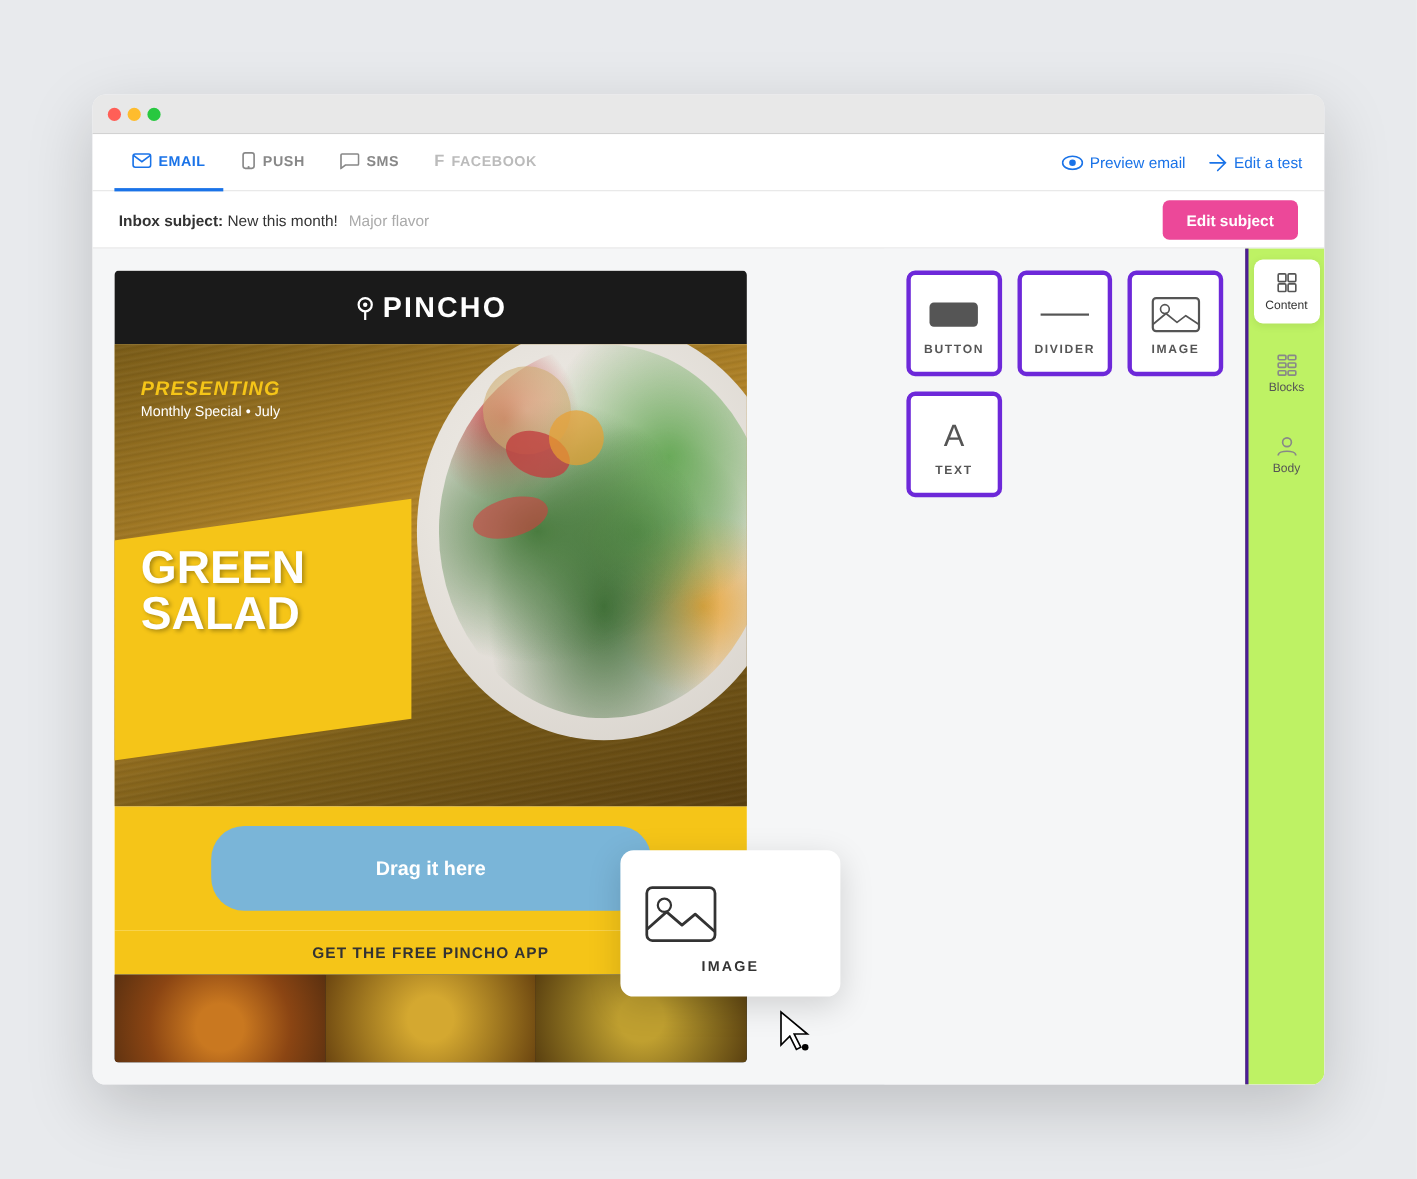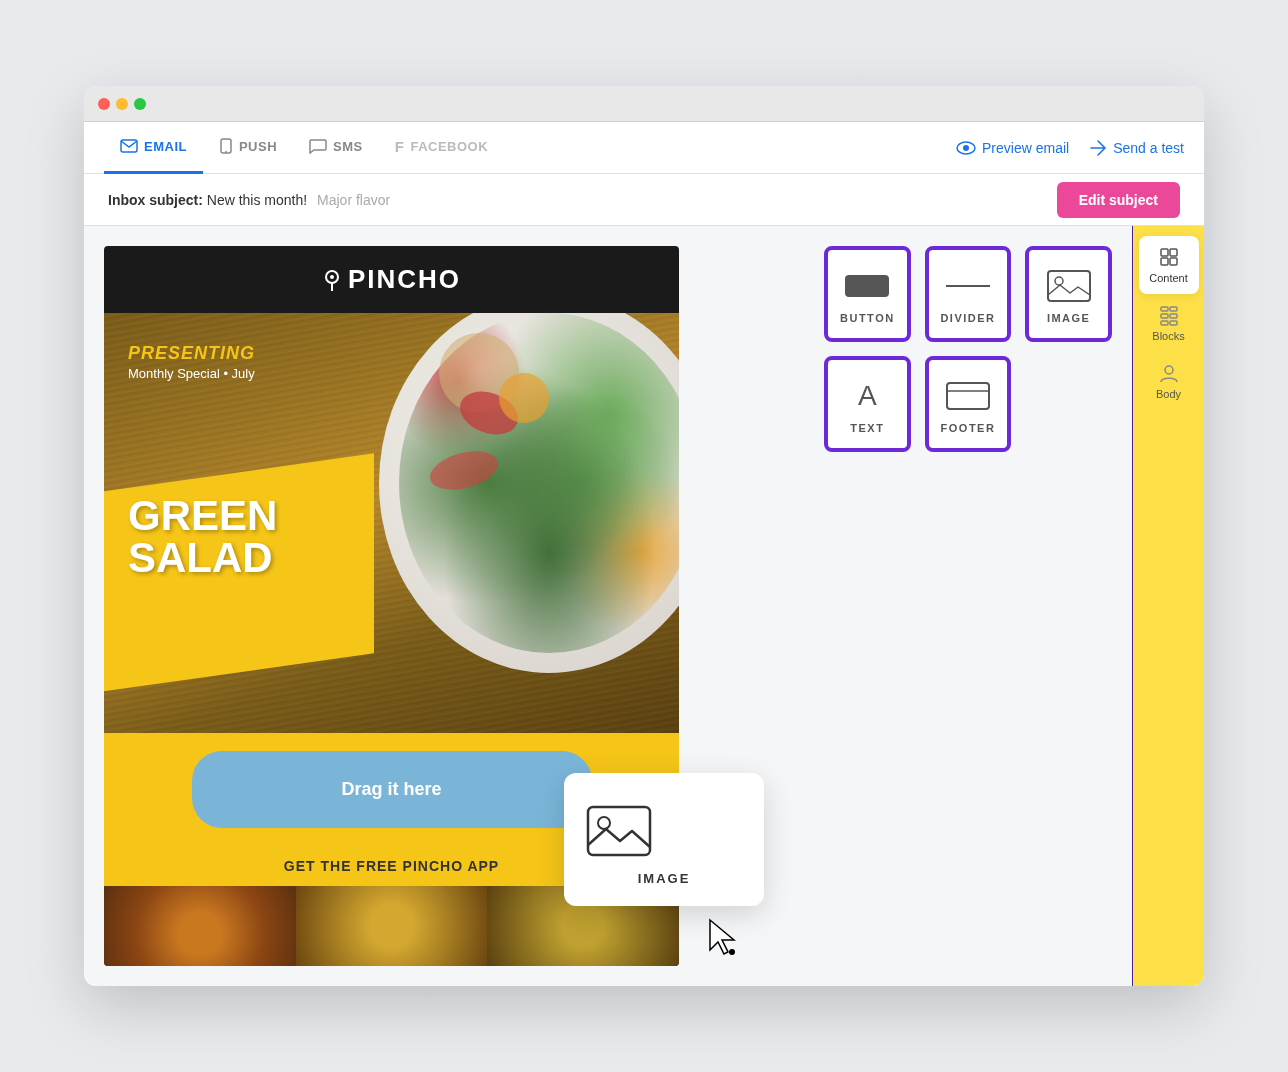--- a/index.html
+++ b/index.html
@@ -437,27 +437,27 @@
     .text-icon-letter {
       font-size: 28px;
       font-weight: 500;
       color: #555;
       line-height: 1;
     }
 
     
     .side-tabs {
       width: 72px;
-      background: #fde047;
+      background: #bef264;
       display: flex;
       flex-direction: column;
       align-items: center;
       padding: 10px 0;
-      gap: 0;
-      border-left: 1px solid #4c1d95;
+      gap: 16px;
+      border-left: 3px solid #4c1d95;
     }
     .side-tab {
       display: flex;
       flex-direction: column;
       align-items: center;
       gap: 4px;
       padding: 10px 6px;
       cursor: pointer;
       border-radius: 8px;
       width: 60px;
@@ -546,21 +546,21 @@
           </svg>
         </span>
         <span>Preview email</span>
       </div>
       <div class="nav-action-btn">
         <span class="icon">
           <svg width="18" height="18" viewBox="0 0 18 18">
             <path d="M2 9h14M9 2l7 7-7 7" fill="none" stroke="#1a73e8" stroke-width="1.5" stroke-linecap="round"></path>
           </svg>
         </span>
-        <span>Send a test</span>
+        <span>Edit a test</span>
       </div>
     </div>
   </div>
 
   <div class="inbox-bar">
     <div class="inbox-preview-text">
       <strong>Inbox subject:</strong>
       <span>New this month!</span>
       <span class="inbox-subject">Major flavor</span>
     </div>
@@ -677,29 +677,20 @@
             <div class="content-item-label">IMAGE</div>
           </div>
 
           <div class="content-item">
             <div class="content-item-icon">
               <div class="text-icon-letter">A</div>
             </div>
             <div class="content-item-label">TEXT</div>
           </div>
 
-          <div class="content-item">
-            <div class="content-item-icon">
-              <svg width="46" height="30" viewBox="0 0 46 30" fill="none">
-                <rect x="2" y="2" width="42" height="26" rx="3" stroke="#555" stroke-width="2" fill="none"></rect>
-                <line x1="2" y1="10" x2="44" y2="10" stroke="#555" stroke-width="1.5"></line>
-              </svg>
-            </div>
-            <div class="content-item-label">FOOTER</div>
-          </div>
         </div>
       </div>
 
       <div class="side-tabs">
 
         <div class="side-tab active">
           <span class="side-tab-icon">
             <svg width="22" height="22" viewBox="0 0 22 22" fill="none">
               <rect x="3" y="3" width="7" height="7" rx="1" stroke="#555" stroke-width="1.5" fill="none"></rect>
               <rect x="12" y="3" width="7" height="7" rx="1" stroke="#555" stroke-width="1.5" fill="none"></rect>

